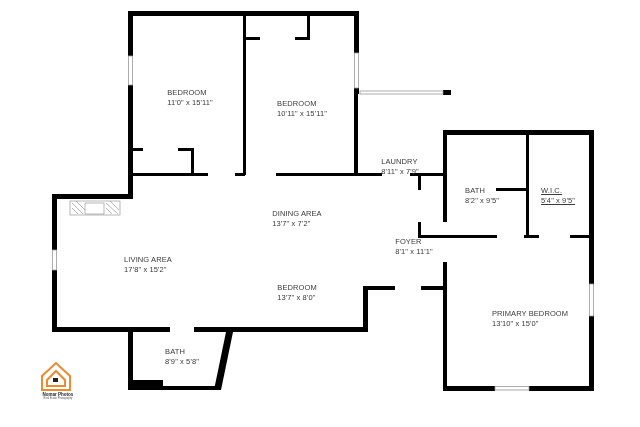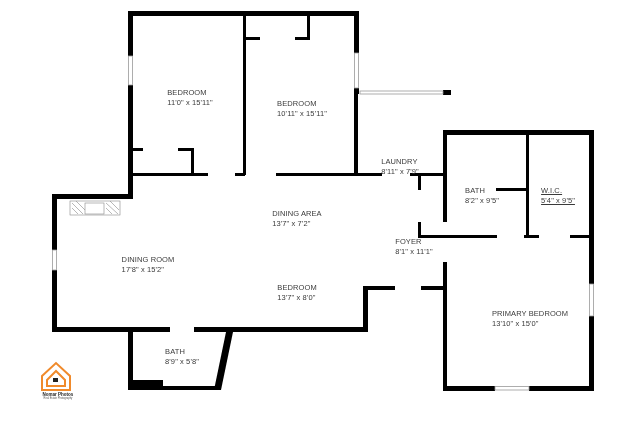--- a/index.html
+++ b/index.html
@@ -123,21 +123,21 @@
 </div>
 <div class="room-label" style="left:297px;top:209px;">
   <span class="name">DINING AREA</span>
   <span class="dim">13'7" x 7'2"</span>
 </div>
 <div class="room-label" style="left:404px;top:237px;margin-left:10px;">
   <span class="name">FOYER</span>
   <span class="dim">8'1" x 11'1"</span>
 </div>
 <div class="room-label" style="left:148px;top:255px;">
-  <span class="name">DINING ROOM</span>
+  <span class="name">LIVING AREA</span>
   <span class="dim">17'8" x 15'2"</span>
 </div>
 <div class="room-label" style="left:297px;top:283px;">
   <span class="name">BEDROOM</span>
   <span class="dim">13'7" x 8'0"</span>
 </div>
 <div class="room-label" style="left:530px;top:309px;">
   <span class="name">PRIMARY BEDROOM</span>
   <span class="dim">13'10" x 15'0"</span>
 </div>

